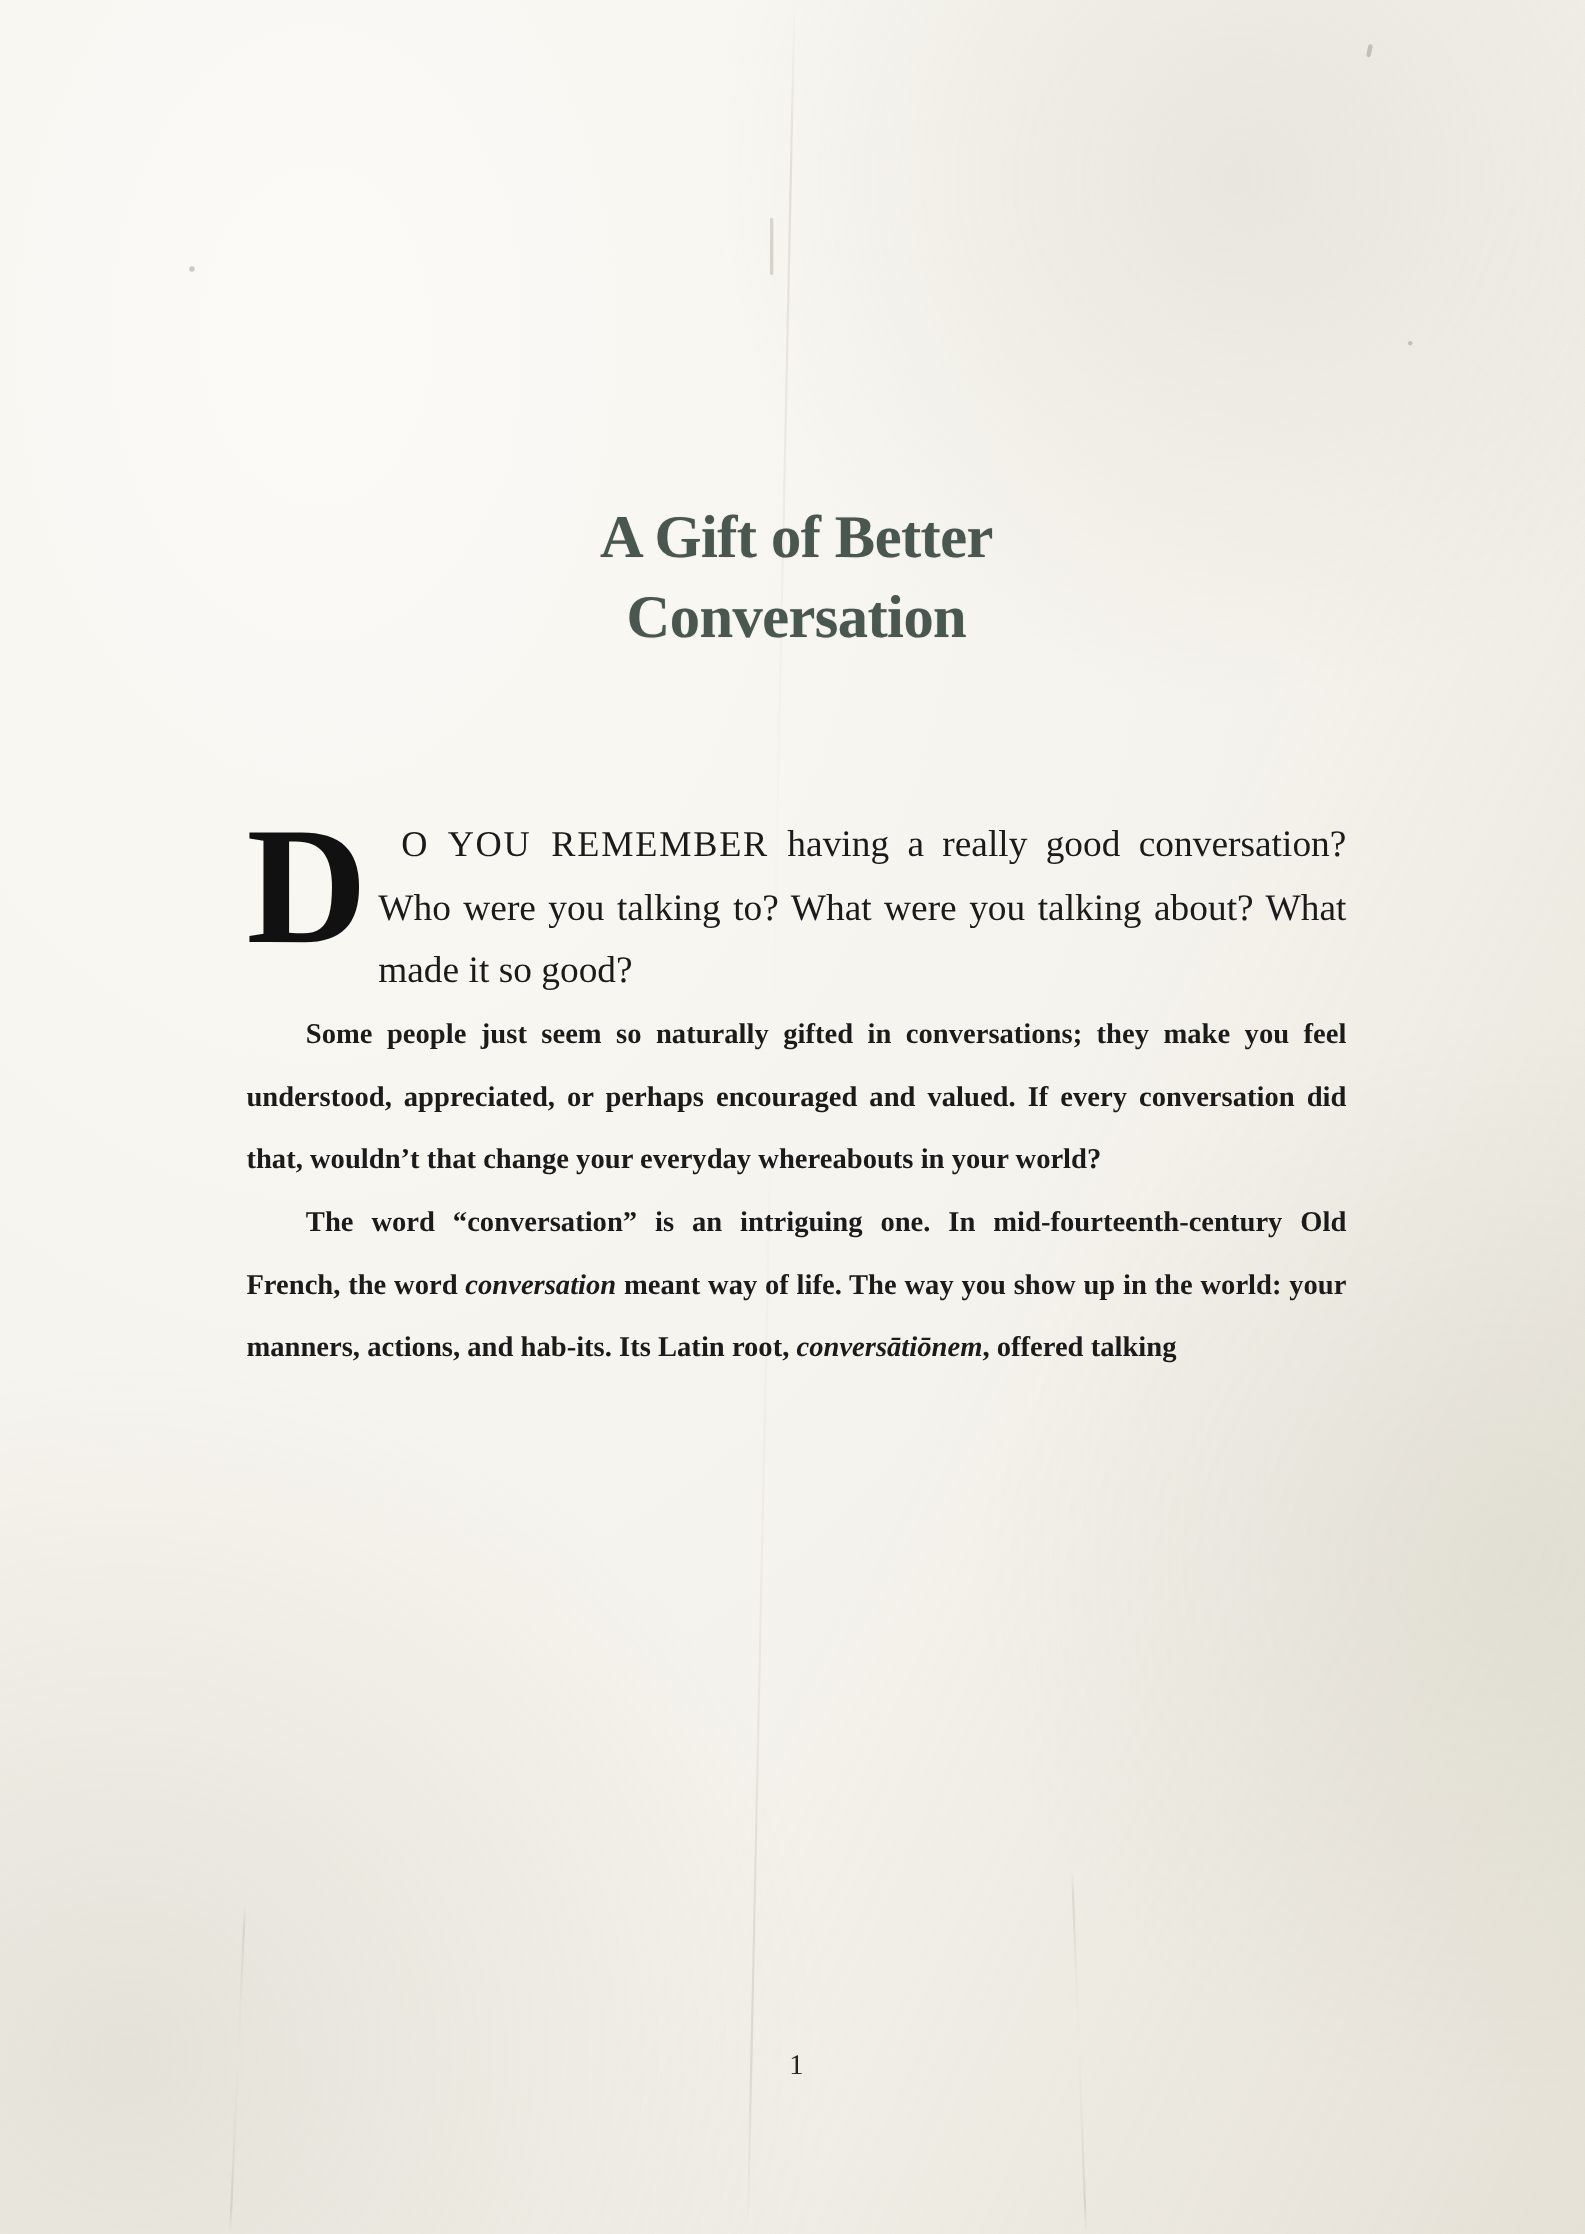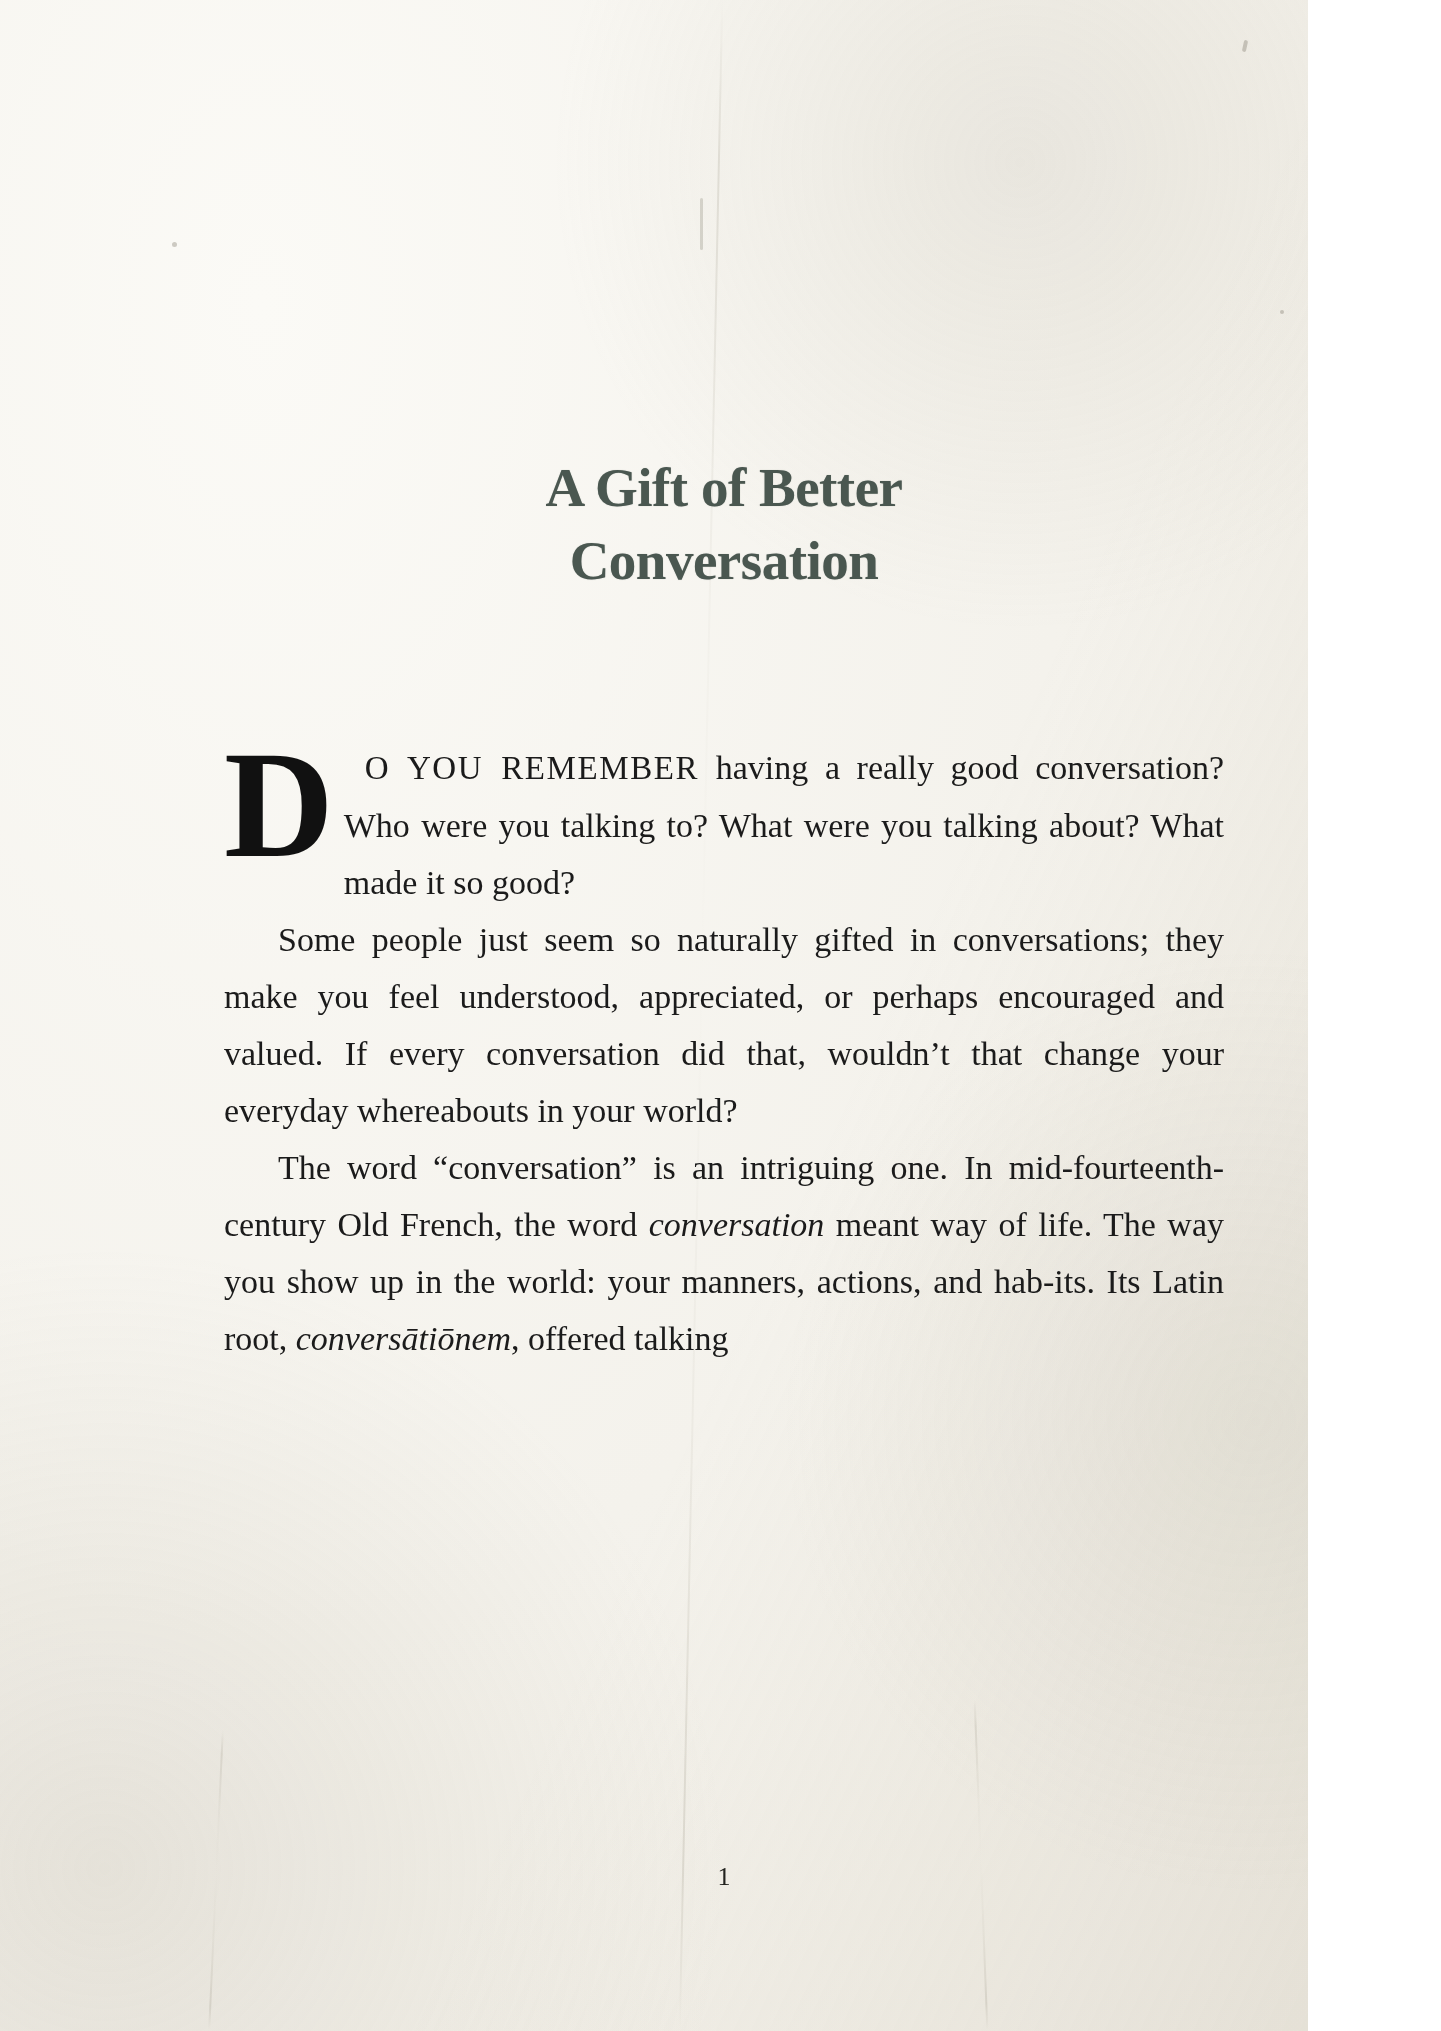--- a/index.html
+++ b/index.html
@@ -9,21 +9,21 @@
   }
   body {
     width: 1441px;
     height: 2031px;
     overflow: hidden;
     font-family: "Liberation Serif", serif;
   }
 
   .page {
     position: relative;
-    width: 1308px;
+    width: 1441px;
     height: 2031px;
     background: #f6f4ef;
     background-image:
       radial-gradient(ellipse at 20% 15%, #fbfaf6 0%, #f4f2ec 55%, #efece4 100%);
     overflow: hidden;
   }
 
   
   .paper-grain {
     position: absolute;
@@ -112,23 +112,24 @@
     letter-spacing: 1.6px;
     font-size: 33px;
     margin-left: 21px;
   }
 
   .para {
     margin: 0;
     text-indent: 54px;
     color: #1b1b1b;
     font-family: "Liberation Serif", serif;
-    font-size: 34px;
+    font-size: 26px;
     line-height: 57px;
     text-align: justify;
+    font-weight: bold;
   }
   .para em { font-style: italic; }
 
   .folio {
     position: absolute;
     left: 0;
     right: 0;
     top: 1862px;
     text-align: center;
     font-family: "Liberation Serif", serif;

